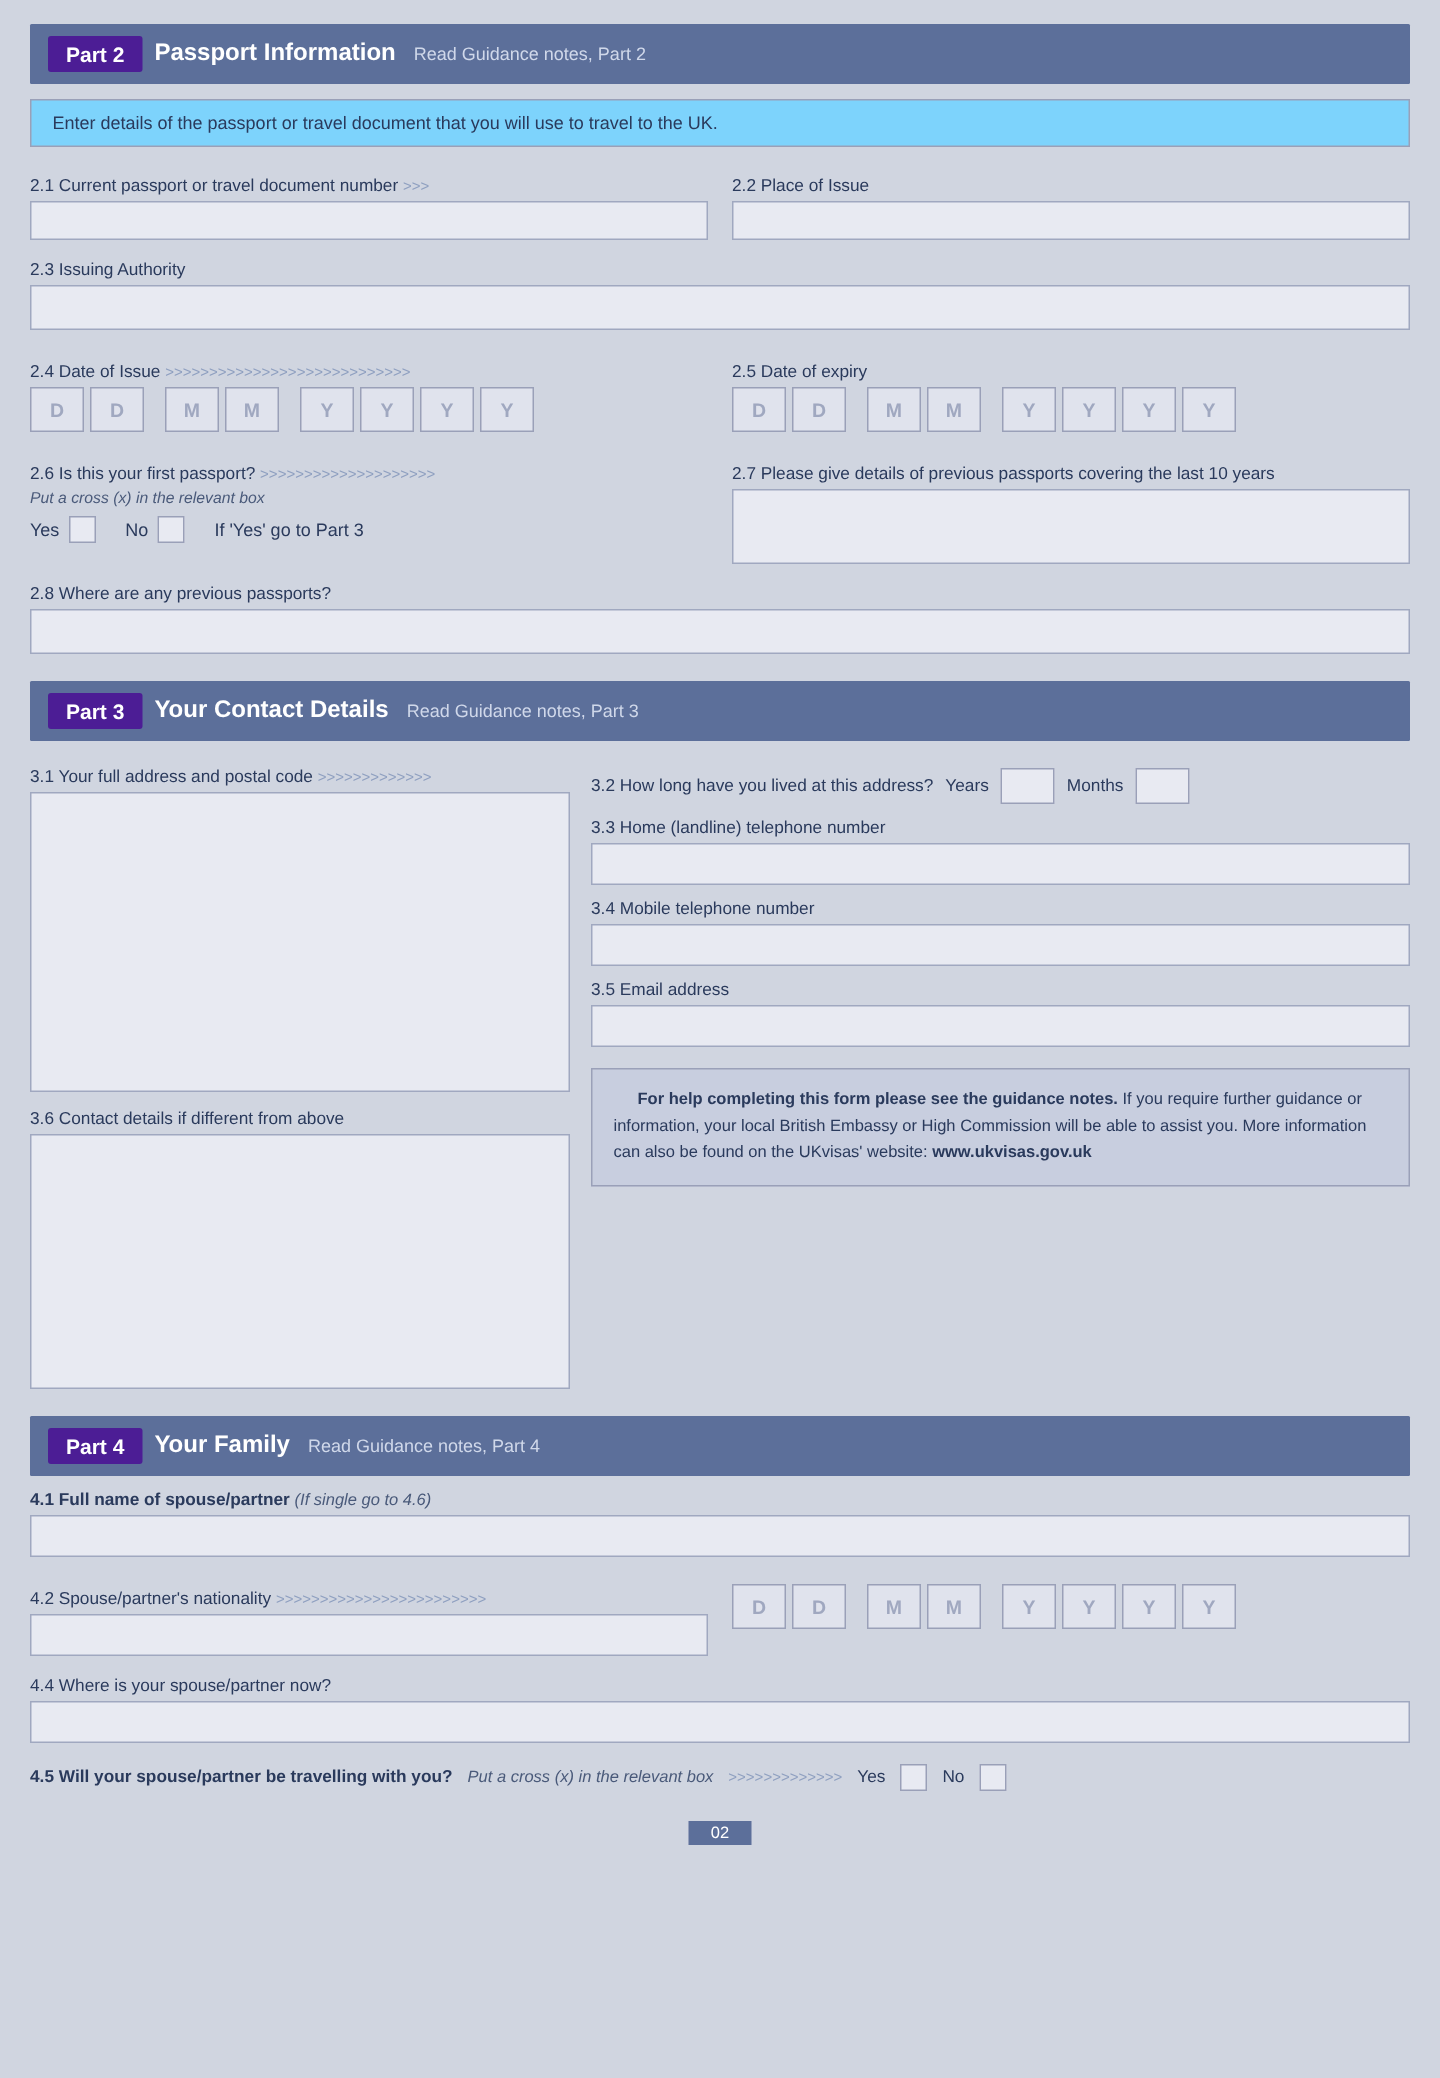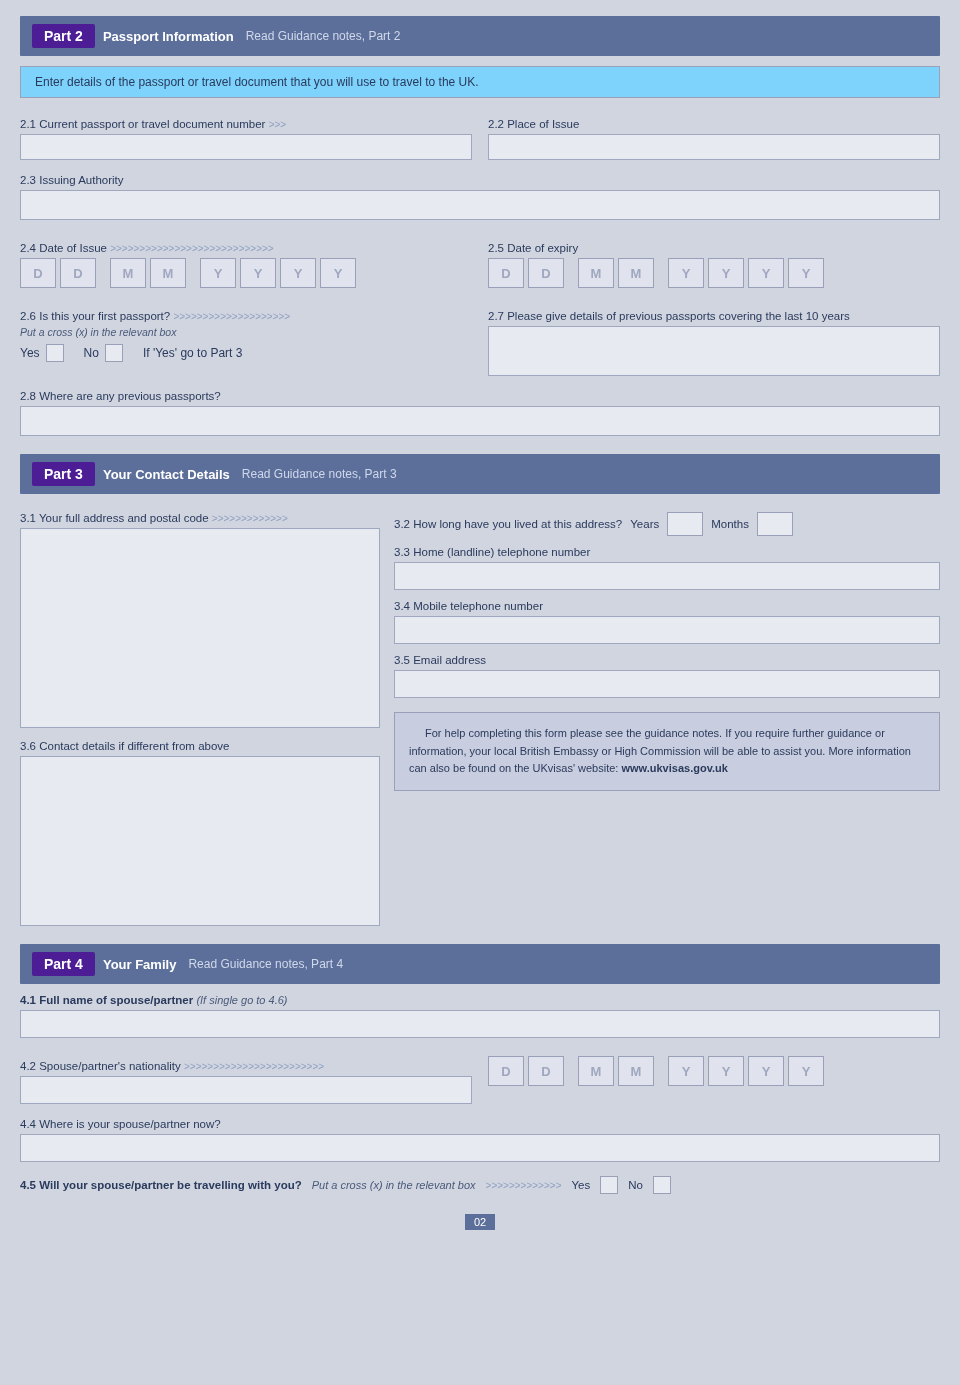--- a/index.html
+++ b/index.html
@@ -32,21 +32,21 @@
       color: white;
       font-weight: bold;
       font-size: 14px;
       padding: 4px 12px;
       margin-right: 8px;
       border-radius: 2px;
       white-space: nowrap;
     }
     .section-title {
       font-weight: bold;
-      font-size: 13px;
+      font-size: 16px;
       color: white;
       margin-right: 12px;
     }
     .section-guidance {
       font-size: 12px;
       color: #d0d8ea;
     }
 
     
     .info-banner {
@@ -173,21 +173,21 @@
     
     .help-box {
       background: #c8cedf;
       border: 1px solid #9aa0b8;
       padding: 12px 14px;
       margin-top: 10px;
       font-size: 11px;
       color: #2a3a5c;
       line-height: 1.6;
     }
-    .help-box strong { font-weight: normal; padding-left: 16px; }
+    .help-box strong { font-weight: bold; padding-left: 16px; }
     .help-box .website { font-weight: bold; }
 
     .inline-italic {
       font-style: italic;
       font-size: 11px;
       color: #4a5a7a;
     }
 
     .yes-no-row {
       display: flex;
@@ -196,21 +196,21 @@
       margin-top: 4px;
       font-size: 11.5px;
     }
 
     .page-number {
       text-align: center;
       margin-top: 14px;
       background: #5c6f9a;
       color: white;
       font-size: 11px;
-      width: 30px;
+      width: 42px;
       margin-left: auto;
       margin-right: auto;
       padding: 2px 6px;
     }
 
     .section-divider { margin-bottom: 14px; }
 
     .sub-italic {
       font-style: italic;
       font-size: 10.5px;

